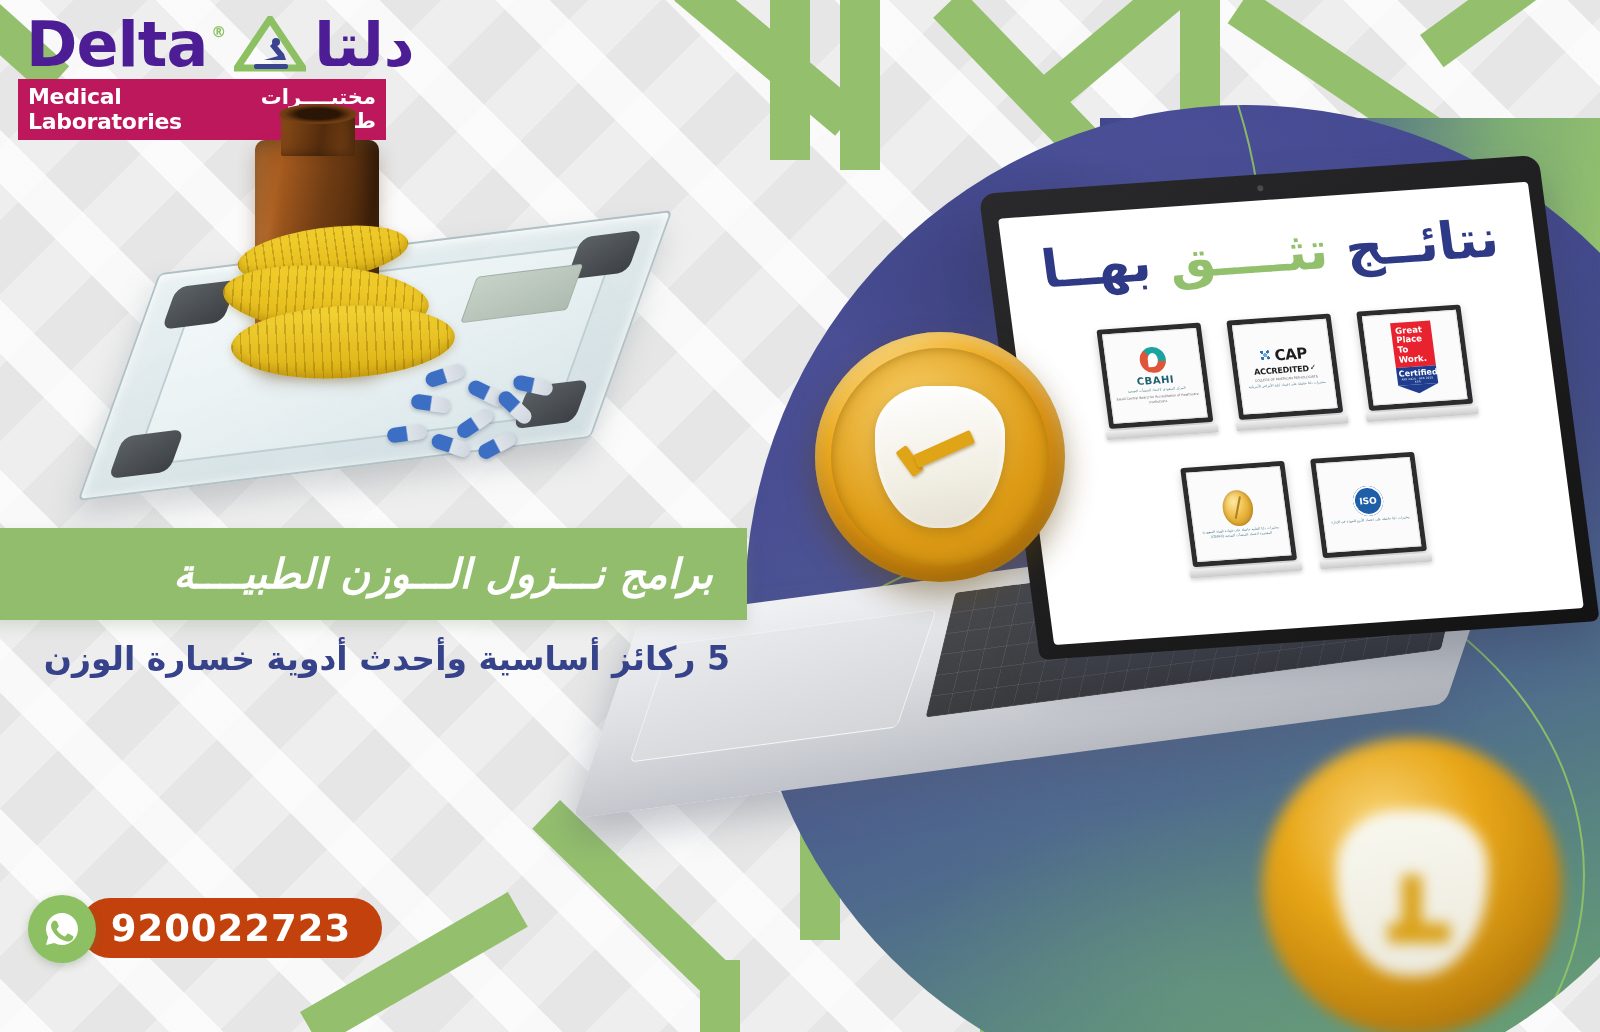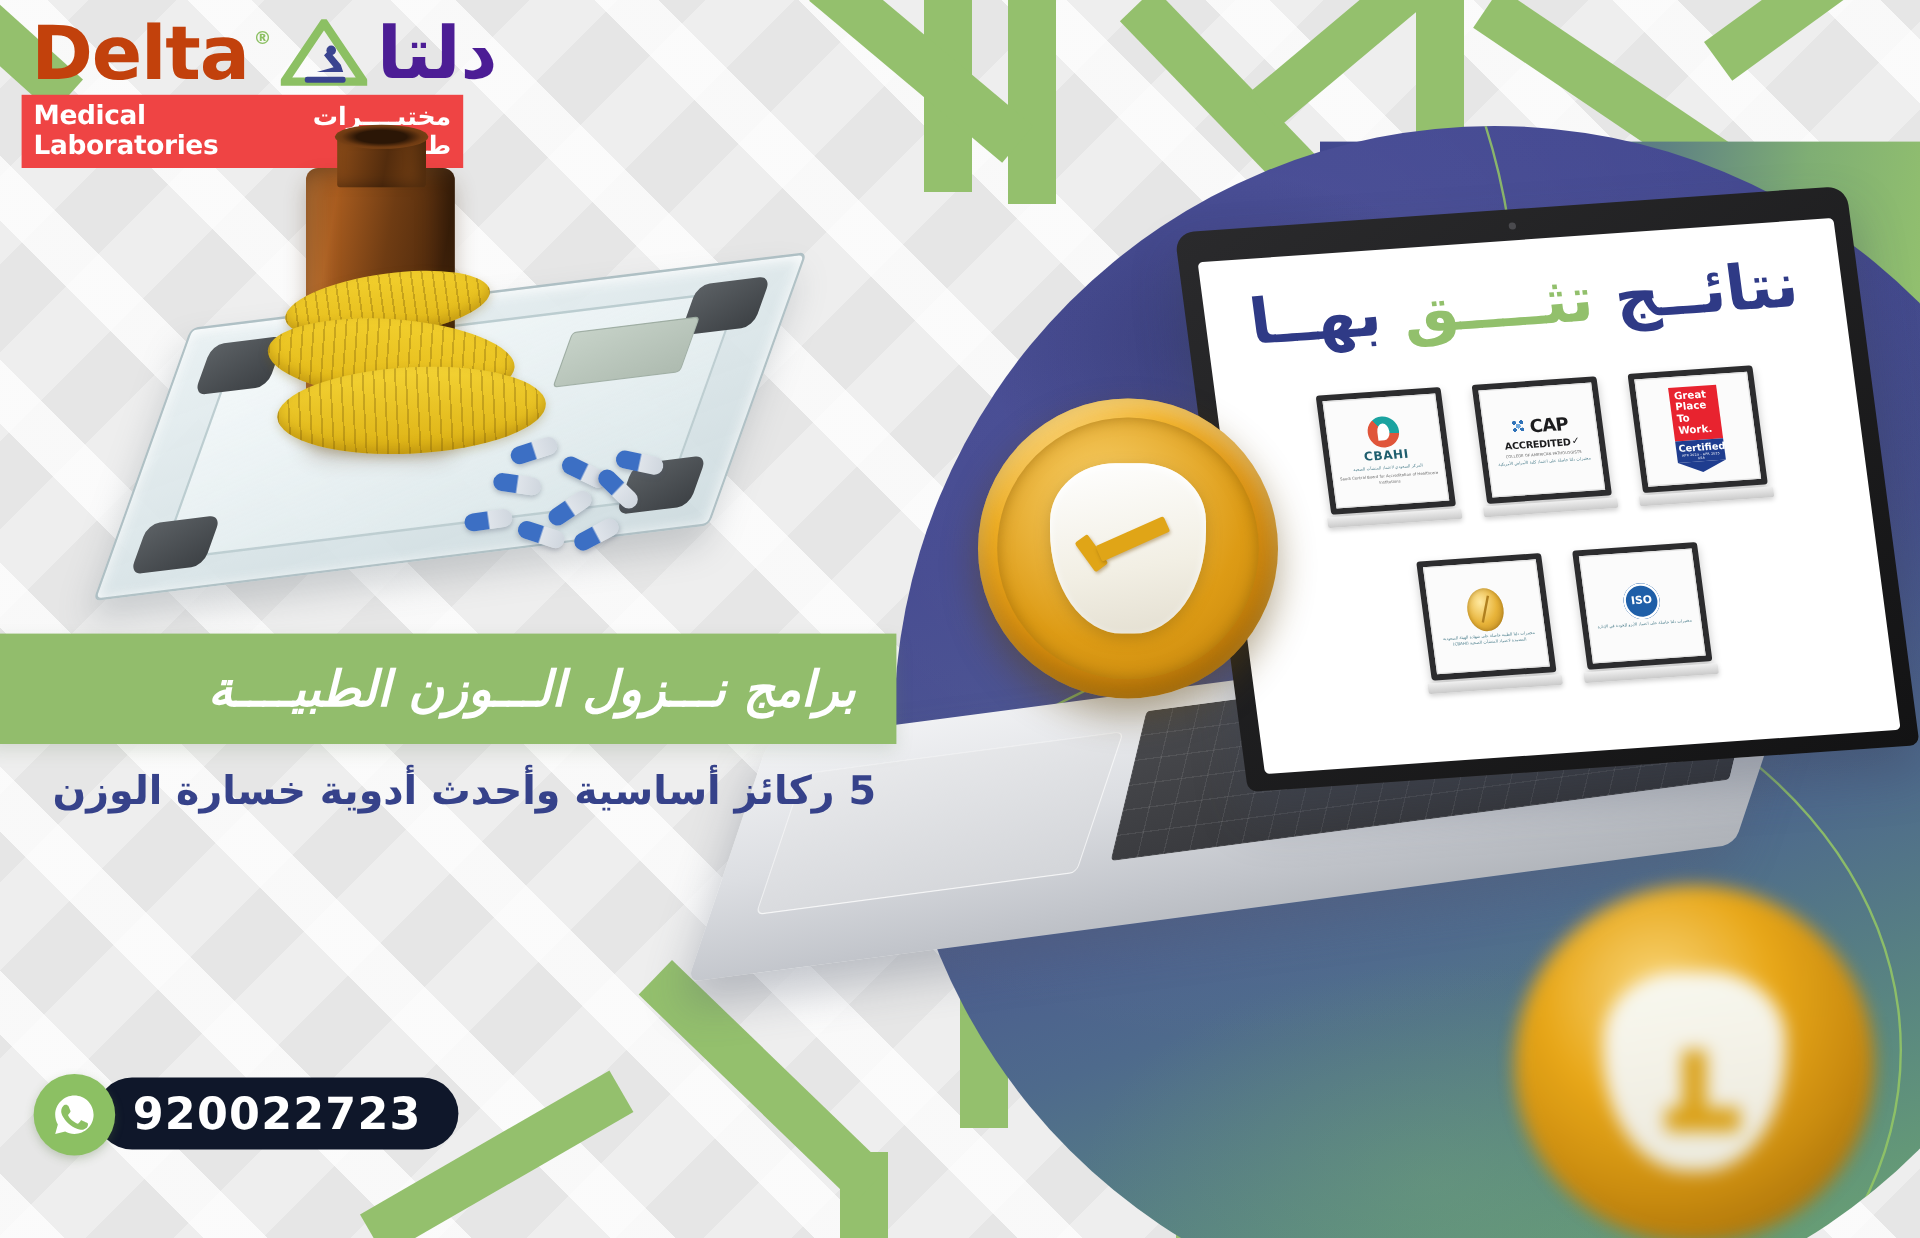--- a/index.html
+++ b/index.html
@@ -46,28 +46,28 @@
          background:transparent; opacity:.85; }
 
   
   .grad-band { position:absolute; left:1100px; top:118px; width:500px; height:140px;
     background:linear-gradient(100deg, #41478f 0%, #4b5c8d 30%, #5e8183 55%, #7fae74 78%, #92c06e 100%);
   }
 
   
   .logo { position:absolute; left:18px; top:16px; width:368px; }
   .logo-row { display:flex; align-items:center; gap:8px; padding:0 8px 2px 8px; }
-  .logo-delta { font-size:62px; font-weight:700; color:#c2410c; letter-spacing:-1px;
+  .logo-delta { font-size:62px; font-weight:700; color:#4c1d95; letter-spacing:-1px;
                 line-height:.95; font-family:"DejaVu Sans","Liberation Sans",sans-serif; }
   .reg { font-size:15px; color:#8cc063; vertical-align:super; font-weight:700;
          margin-left:-4px; margin-top:-26px; }
   .logo-mark { width:72px; height:58px; position:relative; }
   .logo-ar { font-size:60px; font-weight:700; color:#4c1d95; line-height:.95;
              direction:rtl; }
-  .logo-bar { background:#ef4444; padding:5px 10px 6px 10px; display:flex;
+  .logo-bar { background:#be185d; padding:5px 10px 6px 10px; display:flex;
               align-items:center; justify-content:space-between; gap:12px;
               margin-top:2px; }
   .logo-bar-en { color:#ffffff; font-size:22px; font-weight:700; letter-spacing:-.3px; }
   .logo-bar-ar { color:#ffffff; font-size:21px; font-weight:700; direction:rtl; }
 
   
   .product { position:absolute; left:95px; top:138px; width:580px; height:350px; }
 
   .scale-body { position:absolute; left:20px; top:110px; width:520px; height:215px;
     background:linear-gradient(165deg, rgba(232,240,242,.97), rgba(206,220,224,.92));
@@ -130,21 +130,21 @@
     display:flex; align-items:center; justify-content:flex-end; padding-right:10px;margin-left:40px; }
   .subline .txt { color:#36428a; font-size:33px; font-weight:700; direction:rtl;
     white-space:nowrap; }
 
   
   .contact { position:absolute; left:28px; top:898px; width:360px; }
   .contact-label { text-align:right; color:#36428a; font-size:23px; font-weight:700;
     direction:rtl; padding-right:10px; margin-bottom:4px; }
   .contact-row { position:relative; height:62px; }
   .phone-pill { position:absolute; left:52px; top:0; width:302px; height:60px;
-    background:#0f172a; border-radius:30px; display:flex; align-items:center;
+    background:#c2410c; border-radius:30px; display:flex; align-items:center;
     justify-content:center; }
   .phone-pill span { color:#ffffff; font-size:37px; font-weight:700; letter-spacing:1px; }
   .wa { position:absolute; left:0px; top:-3px; width:68px; height:68px; border-radius:50%;
     background:#8cc063; display:flex; align-items:center; justify-content:center;
     box-shadow:0 3px 8px rgba(90,120,70,.3); }
 
   
   .laptop { position:absolute; left:640px; top:190px; width:960px; height:740px; }
 
   .screen-outer { position:absolute; left:400px; top:0px; width:560px; height:470px;

